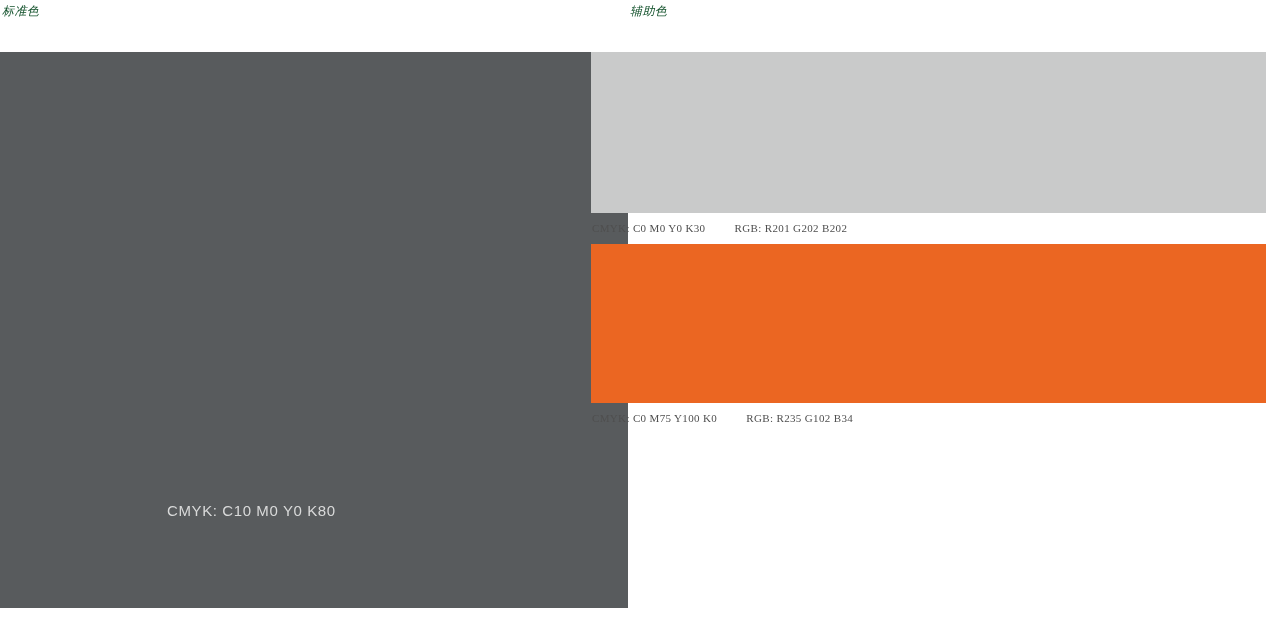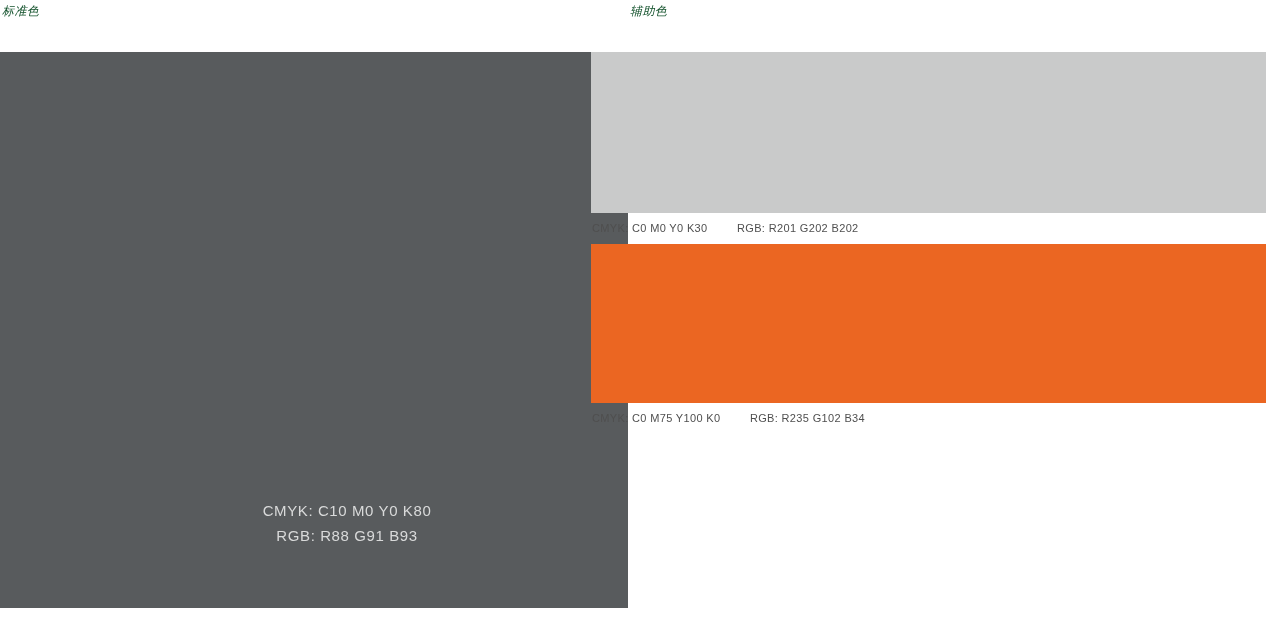--- a/index.html
+++ b/index.html
@@ -29,21 +29,20 @@
   #heading-primary   { left: 2px;   top: 1px; }
   #heading-secondary { left: 591px; top: 1px; margin-left: 39px; }
 
   
   #primary-column {
     position: absolute;
     left: 0px;
     top: 52px;
     width: 628px;
     height: 556px;
-    text-align: center;
   }
   #primary-swatch {
     position: absolute;
     left: 0;
     top: 0;
     width: 100%;
     height: 100%;
     background: #585b5d;
   }
   #primary-specs {
@@ -74,40 +73,40 @@
   }
   .swatch-caption {
     font-size: 11px;
     line-height: 13px;
     color: #4f4f4f;
     letter-spacing: 0.35px;
     white-space: nowrap;
     padding-top: 9px;
     padding-bottom: 9px;
     padding-left: 1px;
+    font-family: Liberation Serif, serif;
   }
   .swatch-caption .cmyk { margin-right: 26px; }
 
   
   #chip-light   { height: 161px; background: #c9caca; }
   #chip-orange  { height: 159px; background: #eb6622; }
   #chip-dark    { height: 155px; background: #332c2b; }
 </style>
 </head>
 <body>
 
 <div id="heading-primary" class="section-heading">标准色</div>
 
 <div id="primary-column">
 
   <div id="primary-swatch" style="background: rgb(88, 91, 93);"></div>
 
   <div id="primary-specs">
     <div class="spec-line">CMYK:  C10  M0  Y0  K80</div>
-    <div class="spec-line">RGB:  R88  G91  B93</div>
   </div>
 </div>
 
 <div id="heading-secondary" class="section-heading">辅助色</div>
 
 <div id="secondary-column">
 
   <div class="swatch-block">
     <div id="chip-light" class="swatch-chip" style="background: rgb(201, 202, 202);"></div>
     <div class="swatch-caption">

